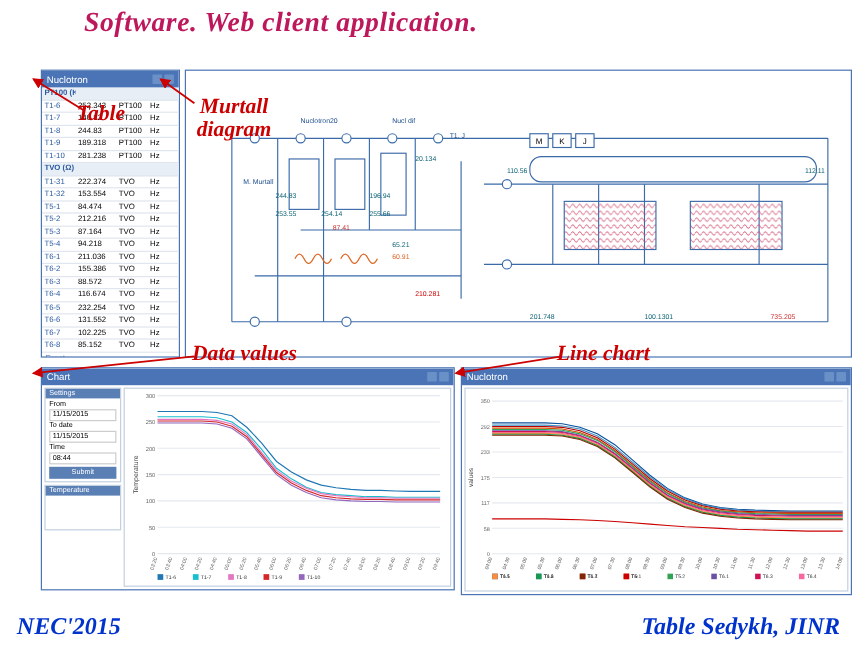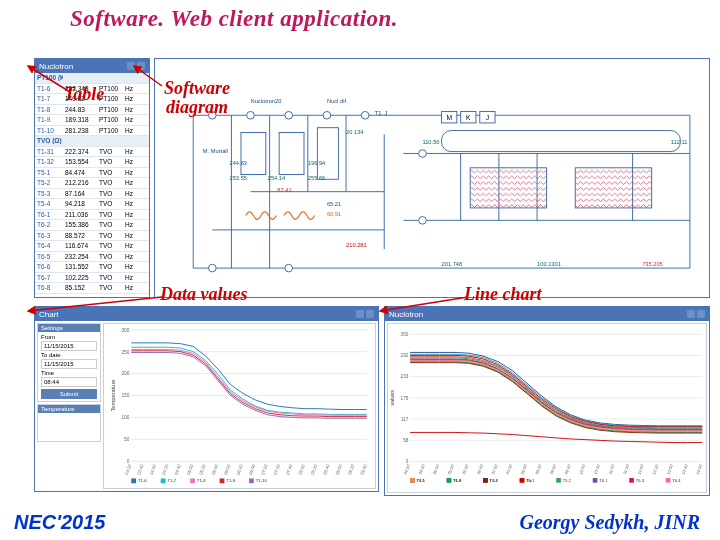--- a/index.html
+++ b/index.html
@@ -1,20 +1,20 @@
 <!DOCTYPE html>
 <html><head>
 <meta charset="utf-8">
 <style>
   * { box-sizing: border-box; margin: 0; padding: 0; }
   body { width: 720px; height: 540px; background: #fff; font-family: Arial, sans-serif; position: relative; overflow: hidden; }
 
   .title { font-family: "Comic Sans MS", cursive; color: #be185d; font-size: 23px; font-style: italic; font-weight: bold; position: absolute; top: 6px; left: 70px; letter-spacing: 0.5px; }
 
-  .footer-left { position: absolute; bottom: 6px; left: 14px; font-family: Liberation Sans, sans-serif; color: #0033cc; font-size: 20px; font-style: italic; font-weight: bold; }
+  .footer-left { position: absolute; bottom: 6px; left: 14px; font-family: Liberation Serif, serif; color: #0033cc; font-size: 20px; font-style: italic; font-weight: bold; }
   .footer-right { position: absolute; bottom: 6px; right: 20px; font-family: "Comic Sans MS", cursive; color: #0033cc; font-size: 20px; font-style: italic; font-weight: bold; }
 
   .annot { position: absolute; font-family: "Comic Sans MS", cursive; color: #cc0000; font-size: 18px; font-style: italic; font-weight: bold; line-height: 1.05; text-align: center; }
 
   .panel-area { position: absolute; top: 58px; left: 10px; right: 10px; bottom: 42px; }
 
   .pnl { position: absolute; border: 1px solid #4a74b5; background: #fff; overflow: hidden; margin-left: 24px; }
   .pnl-hdr { height: 14px; background: #4a74b5; color: #fff; font-size: 8px; display: flex; align-items: center; padding: 0 4px; justify-content: space-between; }
   .pnl-hdr .r { display: flex; gap: 2px; align-items: center; }
   .hicon { width: 8px; height: 8px; background: #6a90c8; border-radius: 1px; }
@@ -449,21 +449,21 @@
               <text x="149.875" y="166" fill="#333">Tw</text>
             </g>
           </svg>
       </div>
     </div>
   </div>
 
 </div>
 
 <div class="annot" style="top:85px; left:64px;">Table</div>
-<div class="annot" style="top:79px; left:164px; white-space:pre;">Software
+<div class="annot" style="top:79px; left:164px; white-space:pre;">Murtall
 diagram</div>
 <div class="annot" style="top:285px; left:160px;">Data values</div>
 <div class="annot" style="top:285px; left:464px;">Line chart</div>
 
 <div class="arrow" style="top:60px; left:22px;"><svg width="50" height="40">
       <defs>
         <marker id="ah" markerWidth="6" markerHeight="6" refX="5" refY="3" orient="auto">
           <path d="M0,0 L6,3 L0,6 Z" fill="#cc0000"></path>
         </marker>
       </defs>
@@ -473,13 +473,13 @@
       <line x1="34" y1="26" x2="6" y2="6" stroke="#cc0000" stroke-width="1.5" marker-end="url(#ah)"></line>
     </svg></div>
 <div class="arrow" style="top:293px; left:22px;"><svg width="150" height="20">
       <line x1="140" y1="4" x2="6" y2="18" stroke="#cc0000" stroke-width="1.5" marker-end="url(#ah)"></line>
     </svg></div>
 <div class="arrow" style="top:293px; left:374px;"><svg width="100" height="20">
       <line x1="94" y1="4" x2="6" y2="18" stroke="#cc0000" stroke-width="1.5" marker-end="url(#ah)"></line>
     </svg></div>
 
 <div class="footer-left">NEC'2015</div>
-<div class="footer-right">Georgy Sedykh, JINR</div>
+<div class="footer-right">Table Sedykh, JINR</div>
 
 </body></html>

